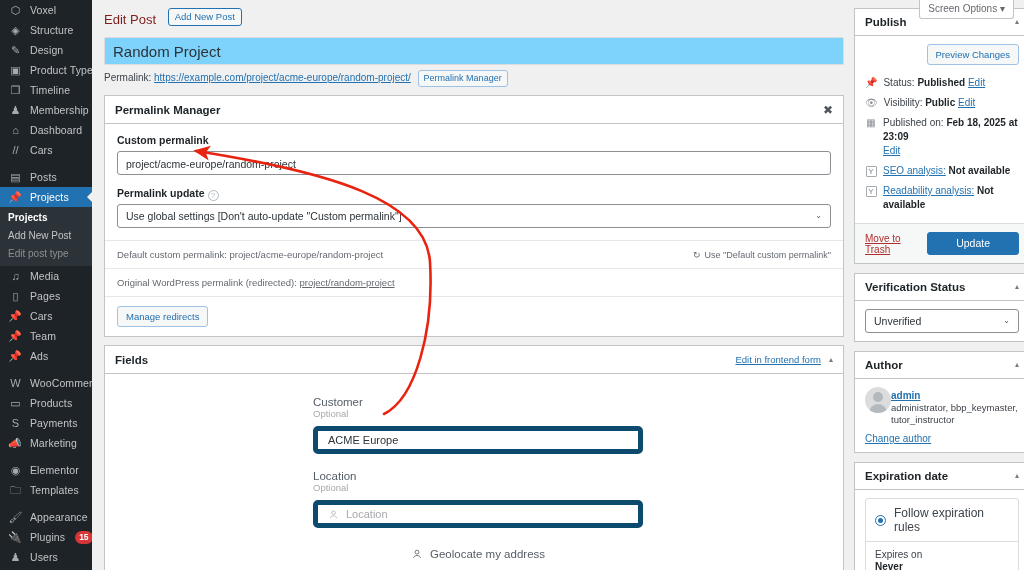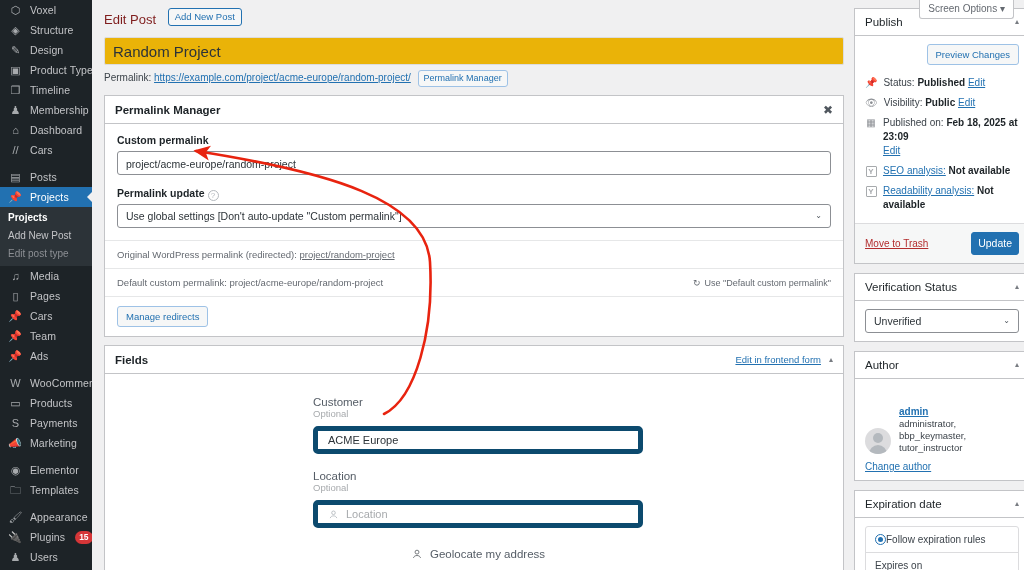--- a/index.html
+++ b/index.html
@@ -69,21 +69,21 @@
     display: inline-block; line-height: 20px; padding: 0 4px 0 0;
   }
   .page-title-action {
     display: inline-block; vertical-align: 4px; margin-left: 4px;
     font-size: 9.5px; color: #2271b1; border: 1px solid #2271b1;
     border-radius: 3px; padding: 2px 6px; background: #f6f7f7; line-height: 12px;
   }
 
   .title-input {
     width: 100%; height: 28px; margin-top: 7px; padding: 3px 8px;
-    border: 1px solid #dcdcde; background: #eab308; font-size: 15px; color: #2c3338;
+    border: 1px solid #dcdcde; background: #7dd3fc; font-size: 15px; color: #2c3338;
     border-radius: 2px; line-height: 22px;
   }
   .permalink-row { margin-top: 5px; font-size: 10px; color: #3c434a; line-height: 14px; }
   .permalink-row a { color: #2271b1; }
   .btn-small {
     display: inline-block; font-size: 9px; color: #2271b1;
     border: 1px solid #9ec2e6; border-radius: 3px;
     padding: 2px 5px; background: #f6f7f7; margin-left: 4px; line-height: 11px;
   }
 
@@ -150,56 +150,56 @@
     display: flex; align-items: center; justify-content: center; gap: 7px;
     font-size: 11.5px; color: #555d66; margin: 20px 0 18px 0;
   }
 
   
   .side-box { background: #fff; border: 1px solid #c3c4c7; margin-bottom: 9px; }
   .side-head {
     display: flex; align-items: center; justify-content: space-between;
     padding: 7px 10px; border-bottom: 1px solid #c3c4c7;
   }
-  .side-title { font-size: 11.5px; font-weight: normal; color: #1d2327; }
+  .side-title { font-size: 11.5px; font-weight: bold; color: #1d2327; }
   .side-body { padding: 8px 10px; }
   .pub-preview { text-align: right; margin-bottom: 8px; }
   .misc-row {
     display: flex; align-items: flex-start; gap: 6px;
     font-size: 10px; color: #3c434a; padding: 3px 0; line-height: 14px;
   }
   .misc-row .mr-ico { color: #8c8f94; font-size: 10px; flex: 0 0 12px; text-align: center; }
   .misc-row b { font-weight: bold; color: #1d2327; }
   .misc-row a { color: #2271b1; }
   .pub-actions {
     border-top: 1px solid #dcdcde; background: #f6f7f7;
     padding: 8px 10px; display: flex; align-items: center; justify-content: space-between;
   }
   .trash-link { color: #b32d2e; font-size: 10px; }
   .btn-primary {
     background: #2271b1; color: #fff; border: 1px solid #2271b1; border-radius: 3px;
-    font-size: 10.5px; padding: 4px 6px; line-height: 13px;
+    font-size: 10.5px; padding: 4px 28px; line-height: 13px;
   }
   .yoast-ico {
     display: inline-block; width: 11px; height: 11px; border: 1px solid #a7aaad;
     color: #a7aaad; font-size: 8px; text-align: center; line-height: 9px;
     border-radius: 1px; font-weight: bold;
   }
-  .author-row { display: flex; gap: 8px; align-items: flex-end; margin-top: 16px; }
+  .author-row { display: flex; align-items: flex-start; }
   .avatar { width: 26px; height: 26px; border-radius: 50%; background: #dcdcde; flex: 0 0 26px; position: relative; overflow: hidden; }
   .avatar::before { content:""; position:absolute; left:8px; top:5px; width:10px; height:10px; border-radius:50%; background:#b4b9be; }
   .avatar::after { content:""; position:absolute; left:4px; top:17px; width:18px; height:13px; border-radius:9px 9px 0 0; background:#b4b9be; }
   .author-name { color: #2271b1; font-size: 10px; font-weight: bold; line-height: 13px; }
   .author-roles { font-size: 9.5px; color: #3c434a; line-height: 12px; }
   .change-author { display: block; margin-top: 7px; color: #2271b1; font-size: 10px; }
 
   .exp-group { border: 1px solid #dcdcde; border-radius: 3px; }
   .exp-opt {
-    display: flex; align-items: center; padding: 7px 9px;
-    font-size: 10px; color: #3c434a;
+    display: flex; align-items: center; gap: 8px; padding: 7px 9px;
+    font-size: 12px; color: #3c434a;
   }
   .exp-opt + .exp-block, .exp-block + .exp-opt, .exp-opt + .exp-opt { border-top: 1px solid #dcdcde; }
   .radio { width: 11px; height: 11px; border-radius: 50%; border: 1px solid #8c8f94; background:#fff; flex: 0 0 11px; position: relative; }
   .radio.on { border-color: #2271b1; }
   .radio.on::after { content:""; position:absolute; left:2px; top:2px; width:5px; height:5px; border-radius:50%; background:#2271b1; }
   .exp-block { padding: 7px 9px; font-size: 10px; color: #3c434a; }
   .exp-block b { display: block; font-weight: bold; color: #1d2327; margin-top: 1px; }
 
   
   #annotation-arrow { position: absolute; left: 0; top: 0; width: 1024px; height: 570px; pointer-events: none; }
@@ -355,37 +355,37 @@
             <span class="field-label">Custom permalink</span>
             <div class="text-input">project/acme-europe/random-project</div>
 
             <div class="mt10">
               <span class="field-label" style="display:inline-block;margin-bottom:5px;">Permalink update</span><span class="help-dot">?</span>
             </div>
             <div class="select-input">
               <span>Use global settings [Don't auto-update "Custom permalink"]</span>
               <span class="caret">⌄</span>
             </div>
-          </div>
-
-          <div class="pm-info-row">
-            <span>
-              <span>Original WordPress permalink (redirected):</span>
-              <a href="#" style="text-decoration:underline;">project/random-project</a>
-            </span>
           </div>
 
           <div class="pm-info-row">
             <span>
               <span>Default custom permalink:</span>
               <span>project/acme-europe/random-project</span>
             </span>
             <span class="pm-restore">
               <span>↻</span>
               <span>Use "Default custom permalink"</span>
+            </span>
+          </div>
+
+          <div class="pm-info-row">
+            <span>
+              <span>Original WordPress permalink (redirected):</span>
+              <a href="#" style="text-decoration:underline;">project/random-project</a>
             </span>
           </div>
 
           <div class="pm-footer">
             <span class="btn-outline">Manage redirects</span>
           </div>
         </div>
 
         <div class="postbox">
           <div class="postbox-header">

